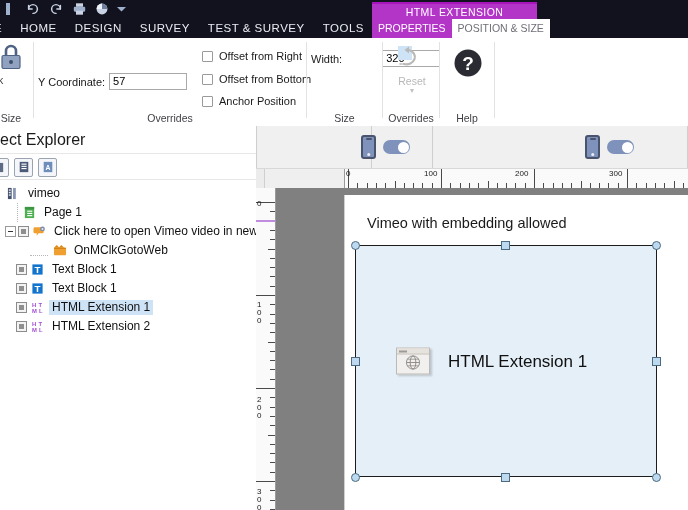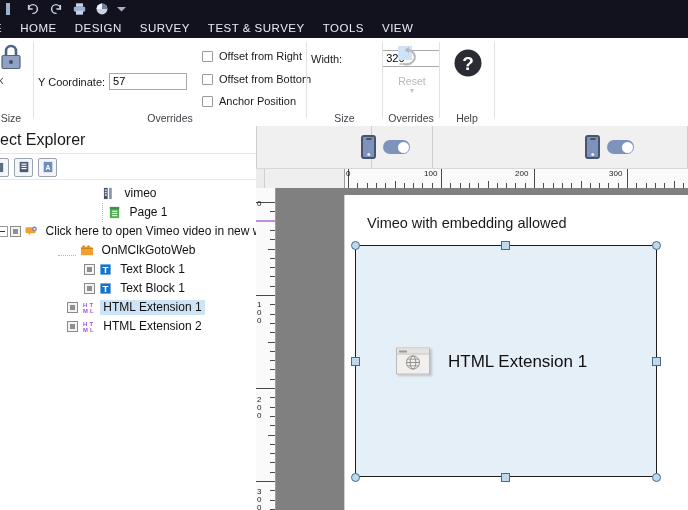--- a/index.html
+++ b/index.html
@@ -83,21 +83,21 @@
   .panel-title{
     position:absolute;left:0;top:0;width:256px;height:28px;line-height:28px;
     font-size:16px;color:#1a1a1a;padding-left:0px;box-sizing:border-box;
     border-bottom:1px solid #e7e7e7;background:#fff;
   }
   .panel-toolbar{position:absolute;left:0;top:29px;width:256px;height:25px;border-bottom:1px solid #e7e7e7;display:flex;align-items:center;gap:5px;padding-left:1px;box-sizing:border-box;}
   .tbicon{width:17px;height:17px;border:1px solid #9aa3b0;border-radius:2px;display:flex;align-items:center;justify-content:center;background:#f4f6f9;}
   .tbicon.clip{margin-left:-11px;}
 
   .tree{position:absolute;left:0;top:58px;width:256px;}
-  .trow{height:19px;display:flex;align-items:center;position:relative;font-size:12px;color:#111;white-space:nowrap;justify-content:center;}
+  .trow{height:19px;display:flex;align-items:center;position:relative;font-size:12px;color:#111;white-space:nowrap;}
   .tlabel{padding:0 3px;line-height:15px;}
   .tlabel.sel{background:#cfe3f7;}
   .ticon{width:15px;height:15px;margin-right:4px;flex:0 0 auto;display:flex;align-items:center;justify-content:center;}
   .tbox{width:11px;height:11px;border:1px solid #8c8c8c;background:#f3f3f3;margin-right:3px;flex:0 0 auto;display:flex;align-items:center;justify-content:center;box-sizing:border-box;}
   .tbox i{width:5px;height:5px;background:#8f8f8f;display:block;}
   .texp{width:11px;height:11px;border:1px solid #9a9a9a;background:#fff;margin-right:2px;flex:0 0 auto;position:relative;box-sizing:border-box;}
   .texp:before{content:"";position:absolute;left:2px;top:4px;width:5px;height:1px;background:#333;}
   .dots{border-left:1px dotted #b8b8b8;height:19px;}
 
   
@@ -183,20 +183,27 @@
   <div class="menubar">
     <span class="mitem clipped">E</span>
     <span class="mitem">HOME</span>
     <span class="mitem">DESIGN</span>
     <span class="mitem">SURVEY</span>
     <span class="mitem">TEST &amp; SURVEY</span>
     <span class="mitem">TOOLS</span>
     <span class="mitem">VIEW</span>
   </div>
 
+  <div class="ctx">
+    <div class="ctx-title">HTML EXTENSION</div>
+    <div class="ctx-tabs">
+      <span class="ctx-tab">PROPERTIES</span>
+      <span class="ctx-tab active">POSITION &amp; SIZE</span>
+    </div>
+  </div>
 </div>
 
 <div class="ribbon">
 
   <div class="rgroup g-lock">
     <div class="lockicon">
       <svg width="26" height="30" viewBox="0 0 26 30">
         <path d="M8 13 L8 8 A5 5 0 0 1 18 8 L18 13" fill="none" stroke="#4e6284" stroke-width="2.6"></path>
         <rect x="4" y="12.5" width="18" height="13" rx="1.5" fill="#90a2c0" stroke="#4e6284" stroke-width="1.2"></rect>
         <circle cx="13" cy="19" r="2" fill="#3c4e6b"></circle>
@@ -330,21 +337,21 @@
       <span class="ticon">
         <svg width="13" height="13" viewBox="0 0 14 14">
           <path d="M2 2.5 h8 a1.5 1.5 0 0 1 1.5 1.5 v3.5 a1.5 1.5 0 0 1 -1.5 1.5 h-4 L4 11.5 V9 H2 a1.5 1.5 0 0 1 -1.5 -1.5 V4 A1.5 1.5 0 0 1 2 2.5 Z" fill="#f0a030"></path>
           <circle cx="10.2" cy="4.2" r="2.6" fill="#7a8aa8"></circle>
           <circle cx="10.2" cy="4.2" r="1.1" fill="#e8ecf4"></circle>
         </svg>
       </span>
       <span class="tlabel">Click here to open Vimeo video in new w</span>
     </div>
 
-    <div class="trow" style="">
+    <div class="trow" style="padding-left:30px;">
       <span class="dots" style="margin-right:4px;border-left:none;border-bottom:1px dotted #b8b8b8;width:18px;height:10px;"></span>
       <span class="ticon">
         <svg width="14" height="13" viewBox="0 0 15 14">
           <rect x="1" y="4" width="13" height="8" rx="1" fill="#f0a030"></rect>
           <path d="M1 4 L4 1 L7 4 Z" fill="#e08a14"></path>
           <path d="M6 4 L9 1 L12 4 Z" fill="#e08a14"></path>
           <rect x="1" y="4" width="13" height="1.2" fill="#cf7e10"></rect>
         </svg>
       </span>
       <span class="tlabel">OnMClkGotoWeb</span>

